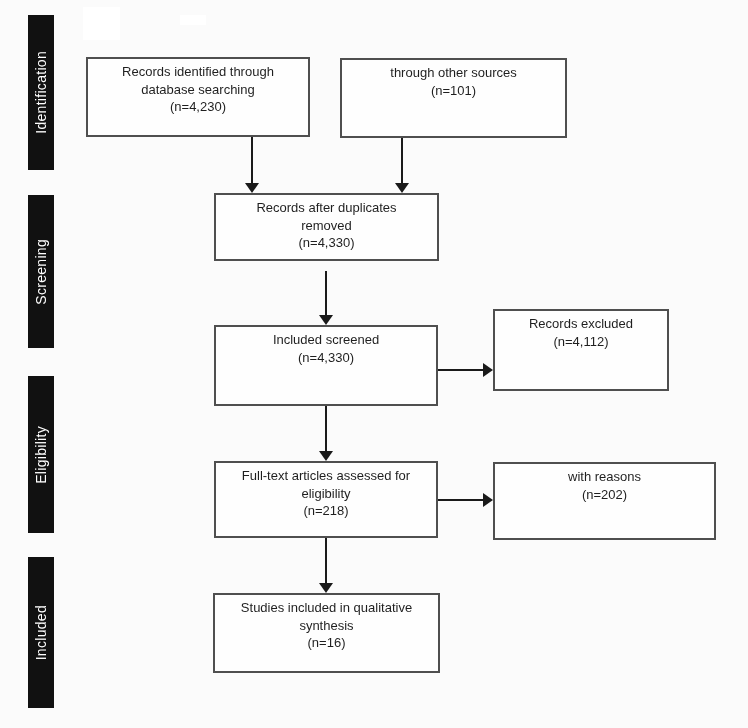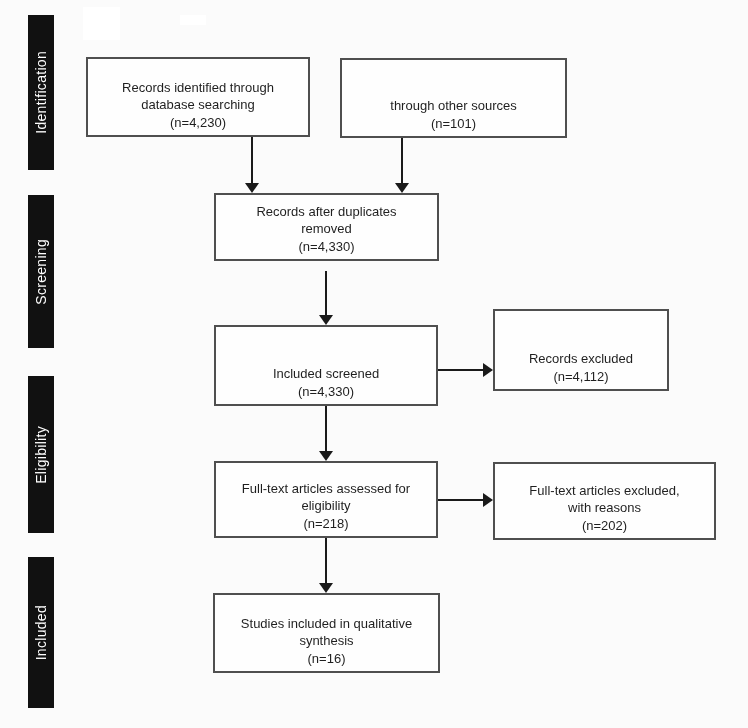--- a/index.html
+++ b/index.html
@@ -37,21 +37,21 @@
     white-space: nowrap;
   }
   .flow-box {
     position: absolute;
     box-sizing: border-box;
     background: #fefefe;
     border: 2px solid #4f4f4f;
     display: flex;
     flex-direction: column;
     align-items: center;
-    justify-content: flex-end;
+    justify-content: flex-start;
     text-align: center;
     padding: 4px 8px;
   }
   .box-line {
     font-size: 13px;
     line-height: 17.5px;
     color: #1f1f1f;
   }
   .vline {
     position: absolute;
@@ -125,21 +125,20 @@
     <div class="box-line">Records excluded</div>
     <div class="box-line">(n=4,112)</div>
   </div>
 
   <div class="flow-box" style="left:214px;top:461px;width:224px;height:77px">
     <div class="box-line">Full-text articles assessed for</div>
     <div class="box-line">eligibility</div>
     <div class="box-line">(n=218)</div>
   </div>
   <div class="flow-box" style="left:493px;top:462px;width:223px;height:78px">
-    <div class="box-line">Full-text articles excluded,</div>
     <div class="box-line">with reasons</div>
     <div class="box-line">(n=202)</div>
   </div>
 
   <div class="flow-box" style="left:213px;top:593px;width:227px;height:80px">
     <div class="box-line">Studies included in qualitative</div>
     <div class="box-line">synthesis</div>
     <div class="box-line">(n=16)</div>
   </div>
 

